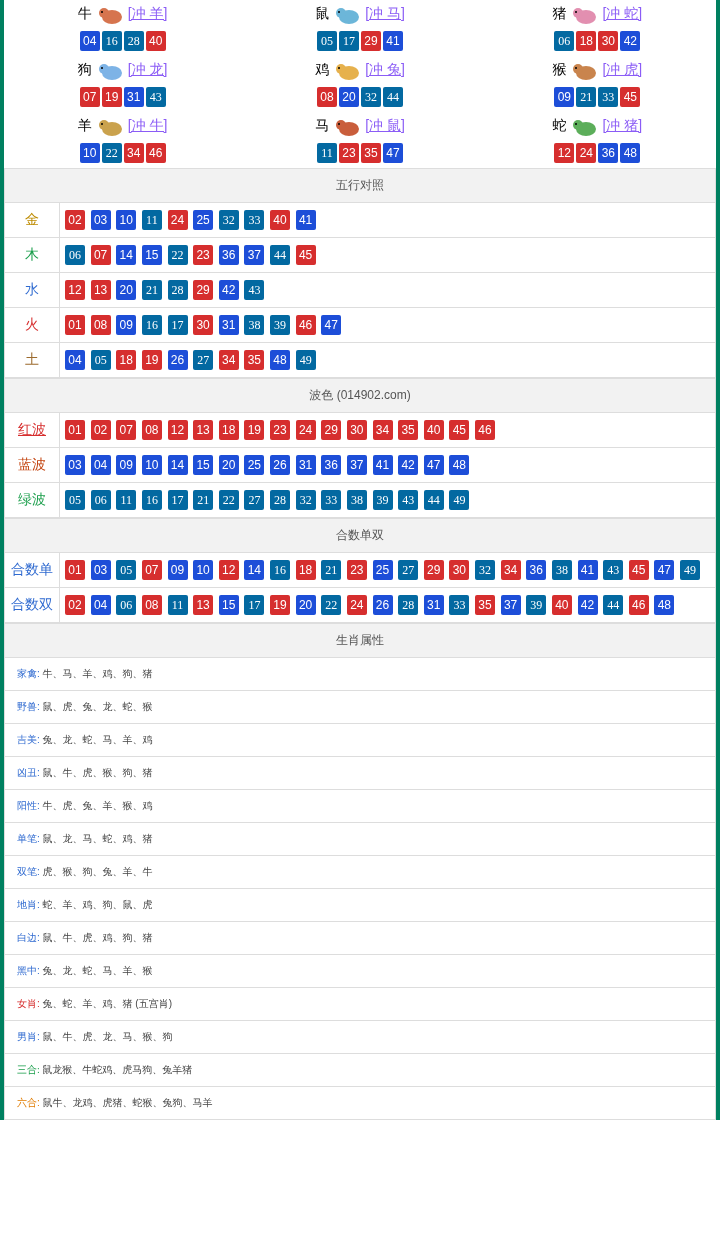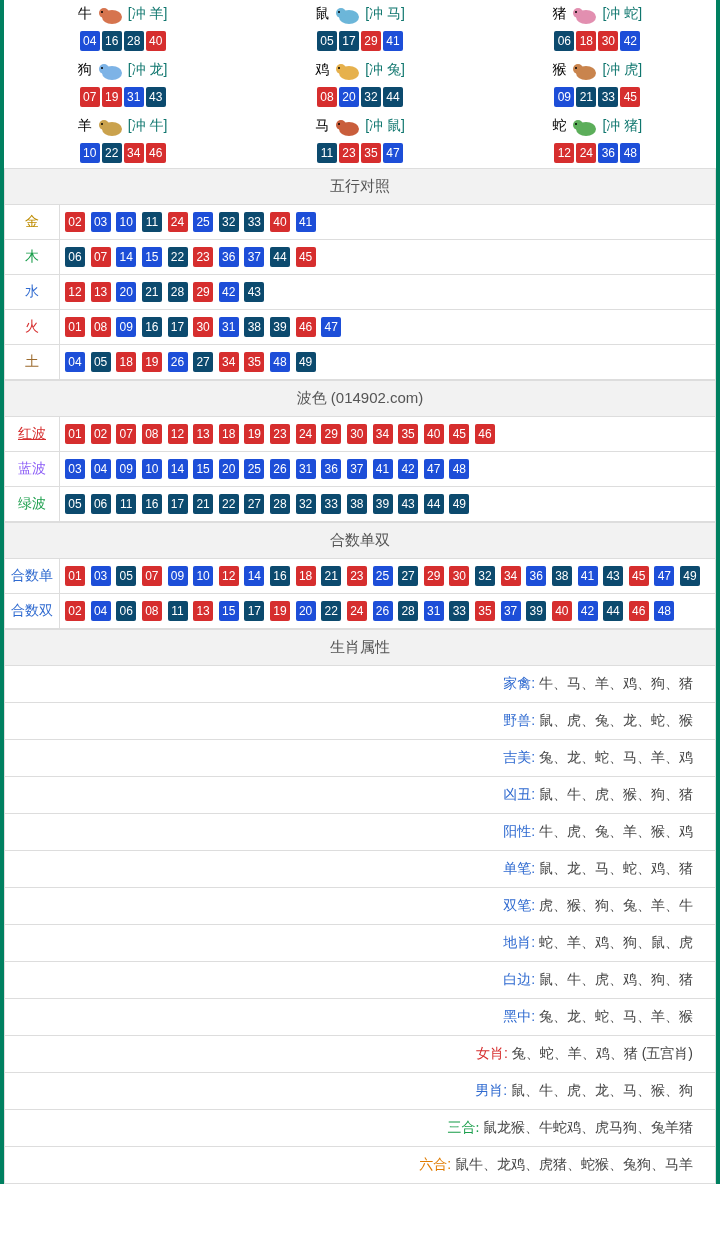--- a/index.html
+++ b/index.html
@@ -4,38 +4,38 @@
 <style>
   * { box-sizing: border-box; margin: 0; padding: 0; }
   body { font-family: "Microsoft YaHei", Arial, sans-serif; font-size: 13px; background: #fff; }
   .wrap { width: 720px; border-left: 4px solid #008060; border-right: 4px solid #008060; background: #fff; }
   table { width: 100%; border-collapse: collapse; }
   td, th { border: 1px solid #ddd; padding: 6px 4px; vertical-align: middle; }
   .zodiac-grid td { text-align: center; border: none; padding: 4px 2px; width: 33.3%; }
   .zodiac-cell { display: inline-block; text-align: center; }
   .zodiac-name-line { margin-bottom: 4px; }
   .zodiac-name { color: #000; font-size: 14px; }
-  .zodiac-chong { color: #0f766e; font-size: 14px; }
+  .zodiac-chong { color: #8b5cf6; font-size: 14px; text-decoration: underline; }
   .zodiac-icon { display: inline-block; width: 32px; height: 22px; vertical-align: middle; margin: 0 2px; }
   .ball { display: inline-block; min-width: 20px; height: 20px; line-height: 20px; color: #fff; font-size: 12px; text-align: center; margin: 1px; padding: 0 2px; border-radius: 2px; }
   .ball.red { background: #d62e2e; }
   .ball.blue { background: #1d4ed8; }
-  .ball.green { background: #0c4a6e; }
-  .section-header { background: #f2f2f2; text-align: center; font-size: 15px; color: #555; padding: 8px 0; }
+  .ball.green { background: #0369a1; font-family: Liberation Serif, serif; }
+  .section-header { background: #f2f2f2; text-align: center; font-size: 12px; color: #555; padding: 8px 0; }
   .row-label { width: 55px; text-align: center; font-size: 14px; }
   .row-label.gold { color: #bd8b00; }
   .row-label.wood { color: #1a9e4b; }
   .row-label.water { color: #2f6ad0; }
   .row-label.fire { color: #d62e2e; }
   .row-label.earth { color: #9c6b2e; }
   .row-label.redwave { color: #d62e2e; text-decoration: underline; }
-  .row-label.bluewave { color: #8b5cf6; }
+  .row-label.bluewave { color: #c2410c; }
   .row-label.greenwave { color: #1a9e4b; }
   .row-label.heshu { color: #2f6ad0; }
-  .attr-row td { text-align: right; padding: 9px 22px; font-size: 14px; color: #444; }
+  .attr-row td { text-align: left; padding: 9px 12px; font-size: 10px; color: #444; }
   .attr-label { color: #2f6ad0; }
   .attr-label.red { color: #d62e2e; }
   .attr-label.green { color: #1a9e4b; font-family: Liberation Serif, serif; }
   .attr-label.orange { color: #e07b00; }
   svg.zi { vertical-align: middle; }
 </style>
 </head>
 <body>
 
 <div class="wrap">

